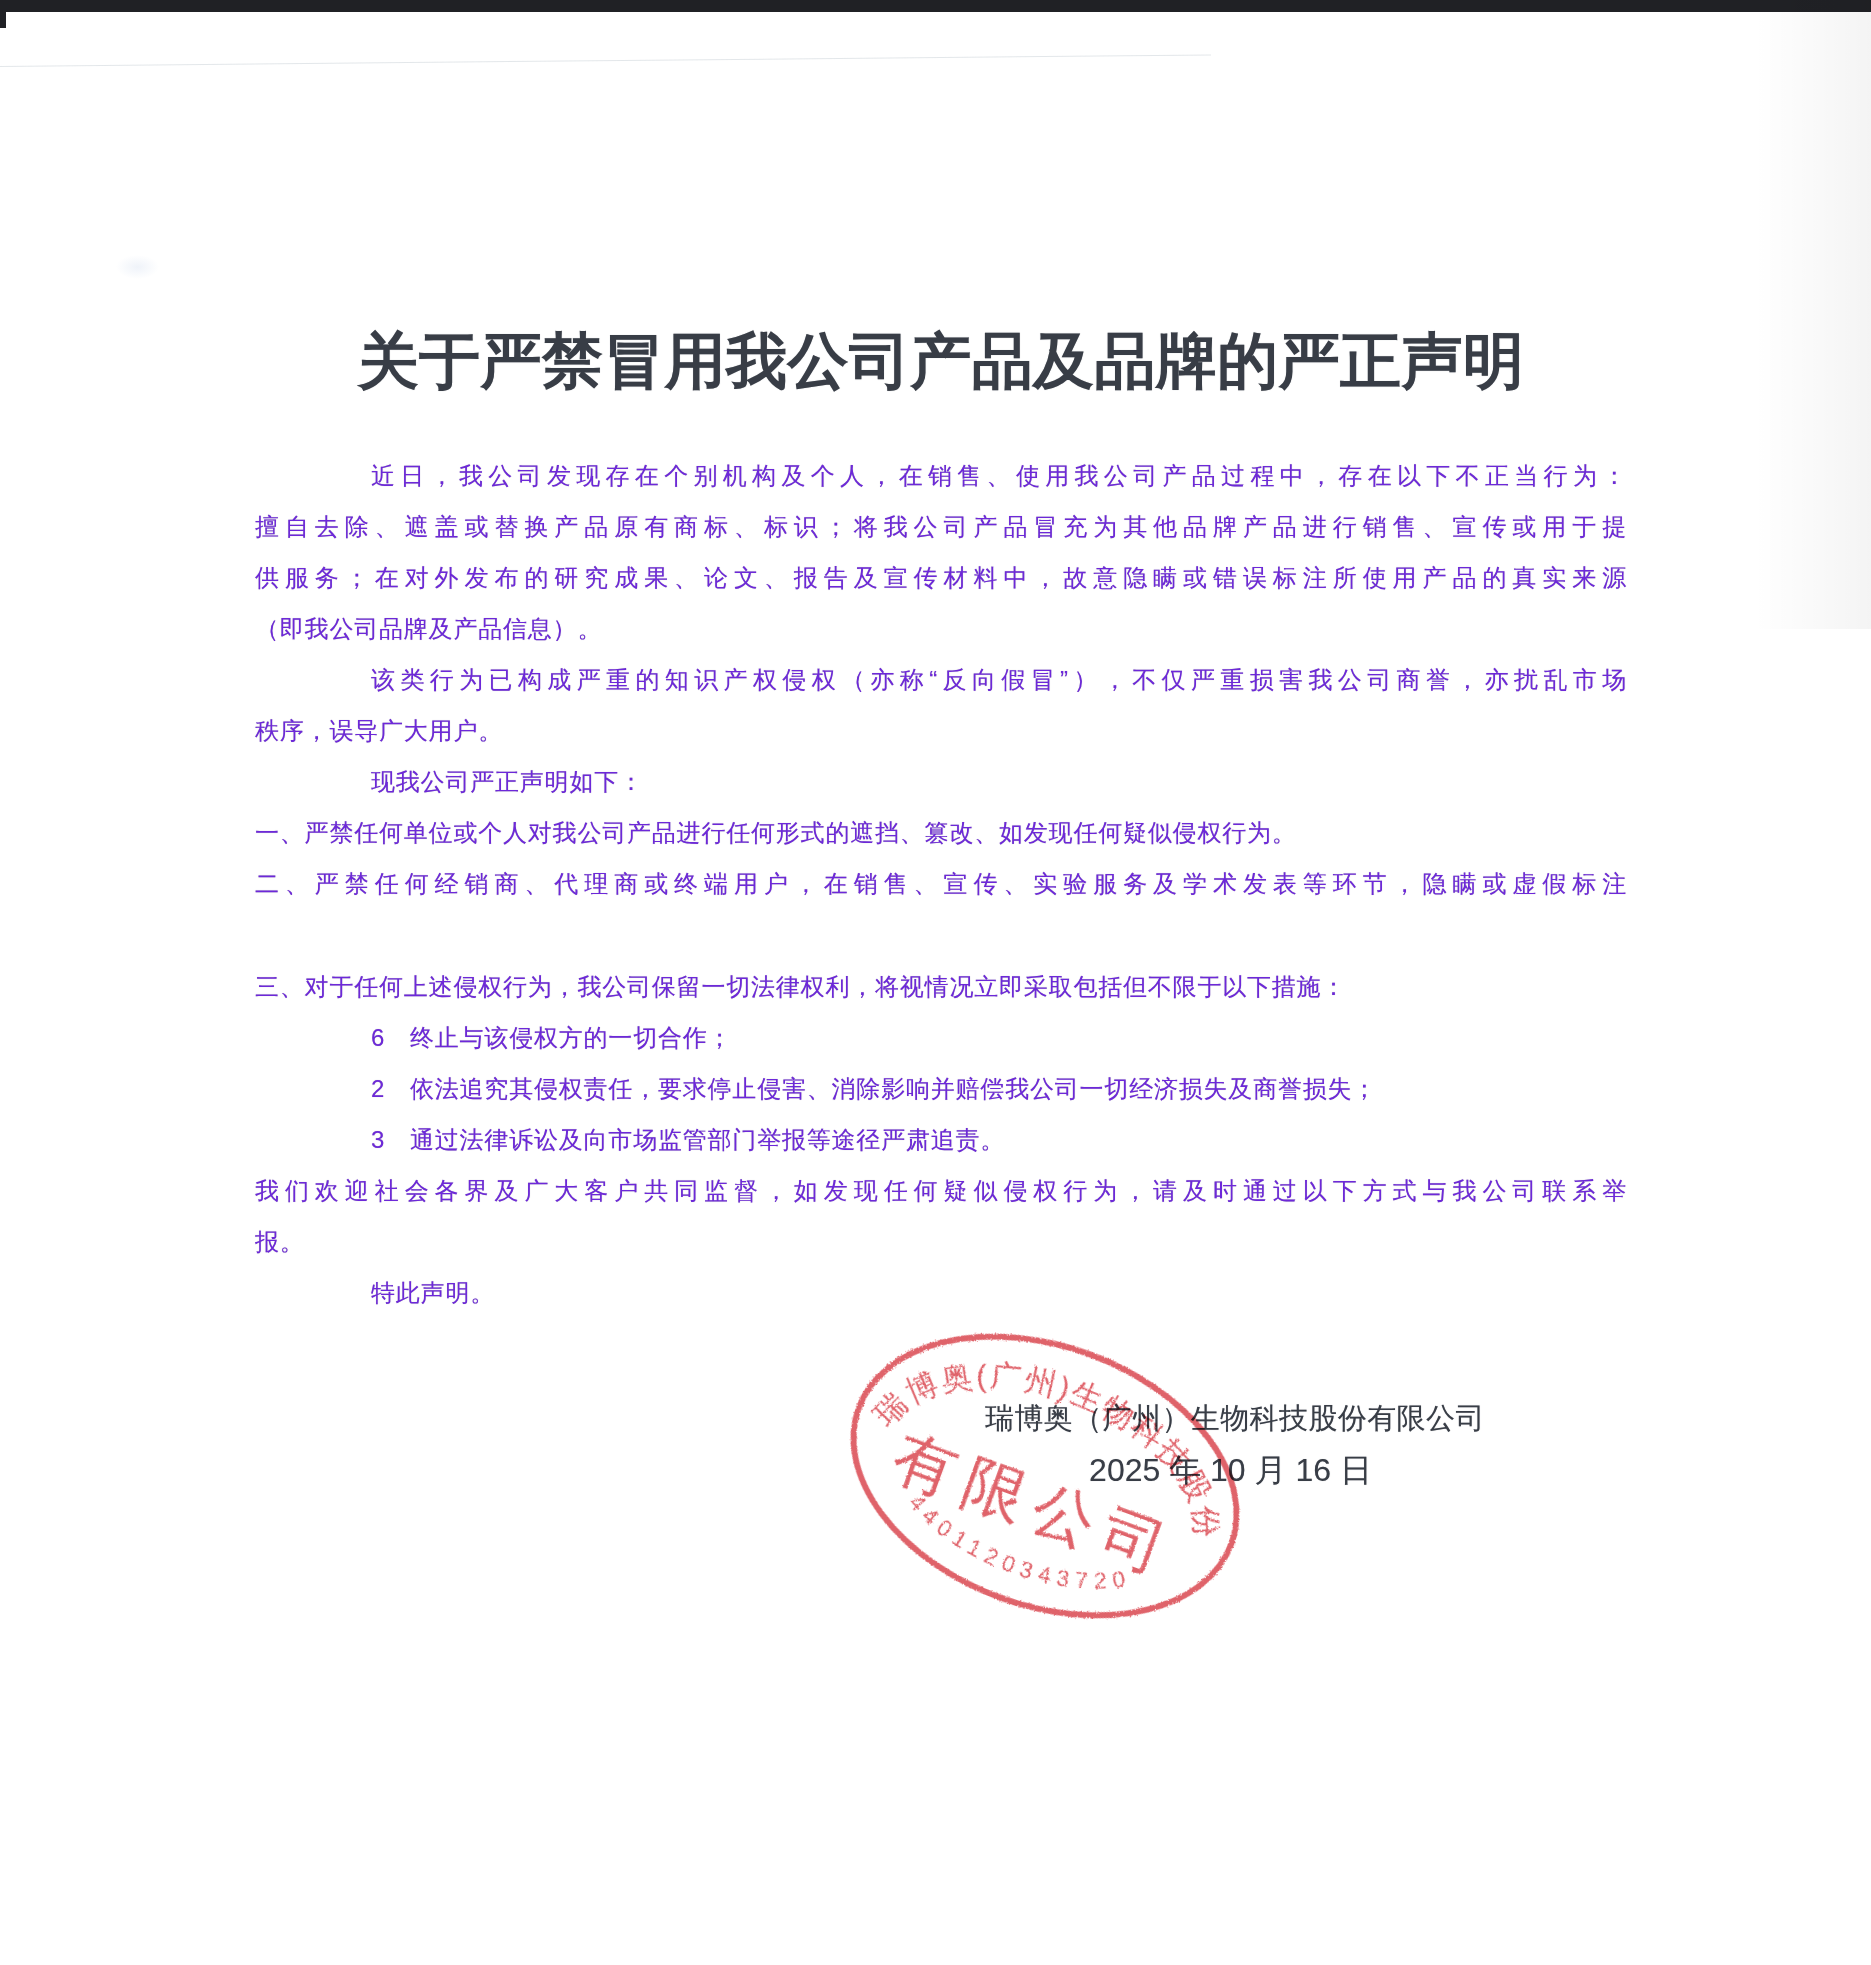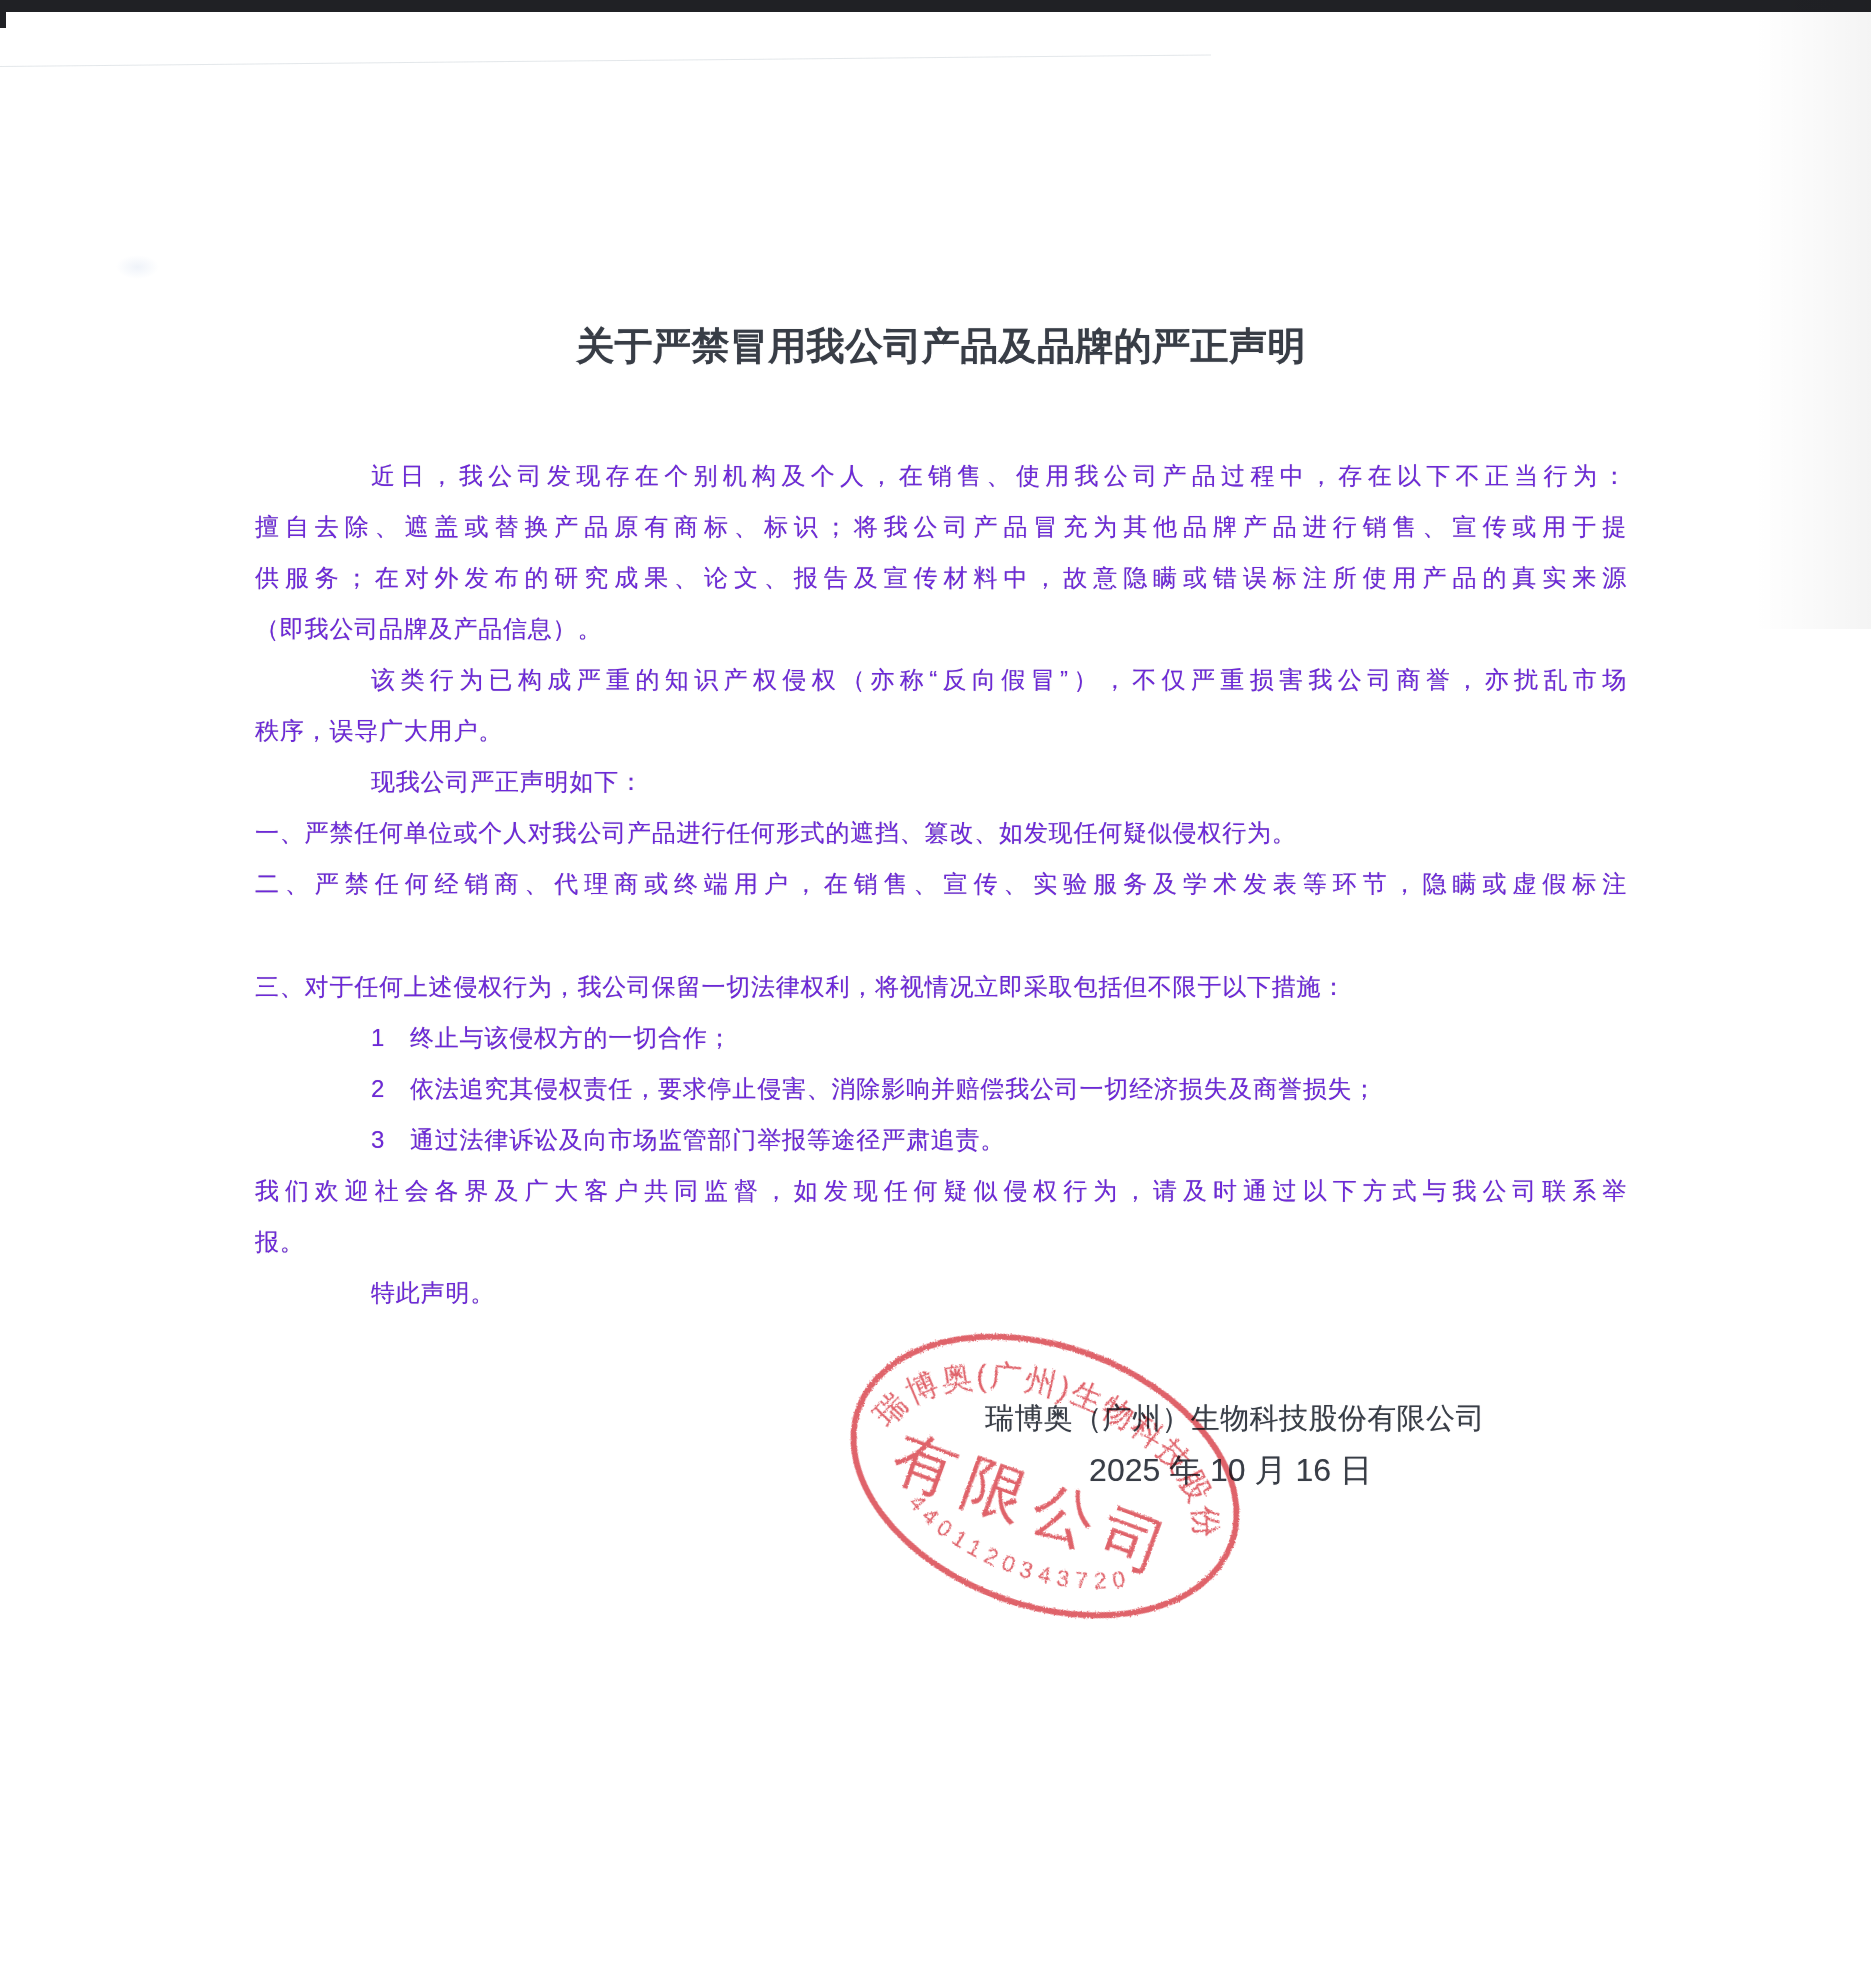--- a/index.html
+++ b/index.html
@@ -9,21 +9,21 @@
   .scan-bar{position:absolute;left:0;top:0;width:1872px;height:11.8px;background:#202125;}
   .scan-nub{position:absolute;left:0;top:11px;width:6.3px;height:17.3px;background:#202125;}
   .scan-line{position:absolute;left:0;top:66px;width:1211px;height:1.2px;background:#ccd3d9;
              opacity:.55;transform:rotate(-0.55deg);transform-origin:left center;}
   .smudge{position:absolute;left:116px;top:255px;width:43px;height:23.6px;border-radius:50%;
           background:radial-gradient(closest-side,rgba(96,136,200,.10),rgba(96,136,200,0));}
   .shade-right{position:absolute;right:0;top:0;width:118px;height:629px;
                background:linear-gradient(to right,rgba(0,0,0,0),rgba(0,0,0,.045));}
   
   .title{position:absolute;left:255px;top:321px;width:1372px;text-align:center;
-         font-size:38px;font-weight:600;letter-spacing:0.4px;color:#383d46;
+         font-size:61px;font-weight:600;letter-spacing:0.4px;color:#383d46;
          text-shadow:0 0 0.8px rgba(56,61,70,.45);white-space:nowrap;}
   .bl{position:absolute;left:255px;width:1372px;font-size:24px;line-height:38px;
       letter-spacing:0.8px;color:#6d28d9;text-shadow:0 0 0.8px rgba(58,63,72,.40);}
   .ind{padding-left:116px;box-sizing:border-box;}
   .jst{text-align:justify;text-align-last:justify;text-justify:inter-character;}
   .company{position:absolute;left:985px;top:1399px;font-size:29px;letter-spacing:0.4px;
            color:#383d46;text-shadow:0 0 0.8px rgba(56,61,70,.40);white-space:nowrap;}
   .date{position:absolute;left:983px;top:1449px;width:495px;text-align:center;
         font-size:32px;color:#383d46;text-shadow:0 0 0.8px rgba(56,61,70,.40);white-space:nowrap;}
   
@@ -45,21 +45,21 @@
   <div class="bl ind jst" style="top:457px">近日，我公司发现存在个别机构及个人，在销售、使用我公司产品过程中，存在以下不正当行为：</div>
   <div class="bl jst" style="top:508px">擅自去除、遮盖或替换产品原有商标、标识；将我公司产品冒充为其他品牌产品进行销售、宣传或用于提</div>
   <div class="bl jst" style="top:559px">供服务；在对外发布的研究成果、论文、报告及宣传材料中，故意隐瞒或错误标注所使用产品的真实来源</div>
   <div class="bl" style="top:610px">（即我公司品牌及产品信息）。</div>
   <div class="bl ind jst" style="top:661px">该类行为已构成严重的知识产权侵权（亦称“反向假冒”），不仅严重损害我公司商誉，亦扰乱市场</div>
   <div class="bl" style="top:712px">秩序，误导广大用户。</div>
   <div class="bl ind" style="top:763px">现我公司严正声明如下：</div>
   <div class="bl" style="top:814px">一、严禁任何单位或个人对我公司产品进行任何形式的遮挡、篡改、如发现任何疑似侵权行为。</div>
   <div class="bl jst" style="top:865px">二、严禁任何经销商、代理商或终端用户，在销售、宣传、实验服务及学术发表等环节，隐瞒或虚假标注</div>
   <div class="bl" style="top:968px">三、对于任何上述侵权行为，我公司保留一切法律权利，将视情况立即采取包括但不限于以下措施：</div>
-  <div class="bl ind" style="top:1019px">1　终止与该侵权方的一切合作；</div>
+  <div class="bl ind" style="top:1019px">6　终止与该侵权方的一切合作；</div>
   <div class="bl ind" style="top:1070px">2　依法追究其侵权责任，要求停止侵害、消除影响并赔偿我公司一切经济损失及商誉损失；</div>
   <div class="bl ind" style="top:1121px">3　通过法律诉讼及向市场监管部门举报等途径严肃追责。</div>
   <div class="bl jst" style="top:1172px">我们欢迎社会各界及广大客户共同监督，如发现任何疑似侵权行为，请及时通过以下方式与我公司联系举</div>
   <div class="bl" style="top:1223px">报。</div>
   <div class="bl ind" style="top:1274px">特此声明。</div>
 
   <div class="company">瑞博奥（广州）生物科技股份有限公司</div>
   <div class="date">2025 年 10 月 16 日</div>
 
   <svg class="stamp" width="432" height="338" viewBox="0 0 1100 860">

